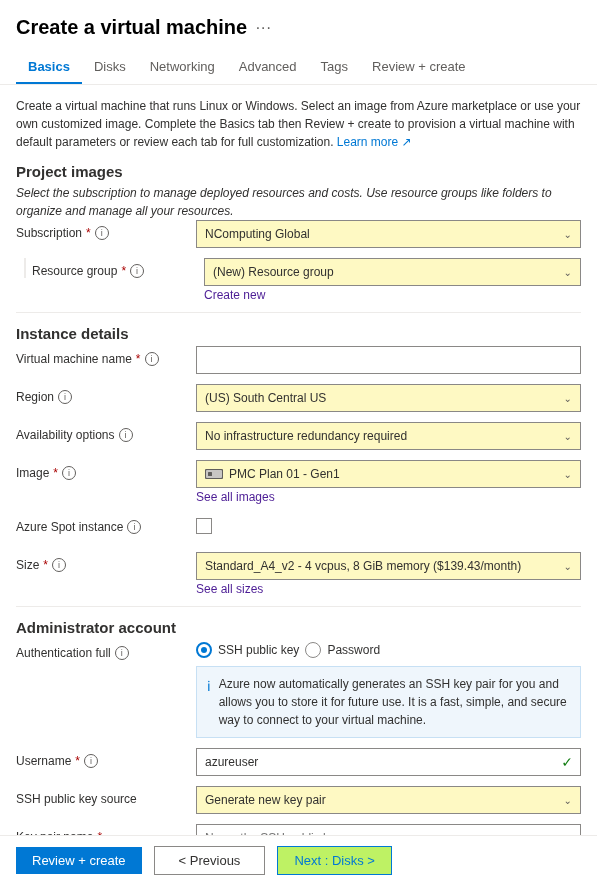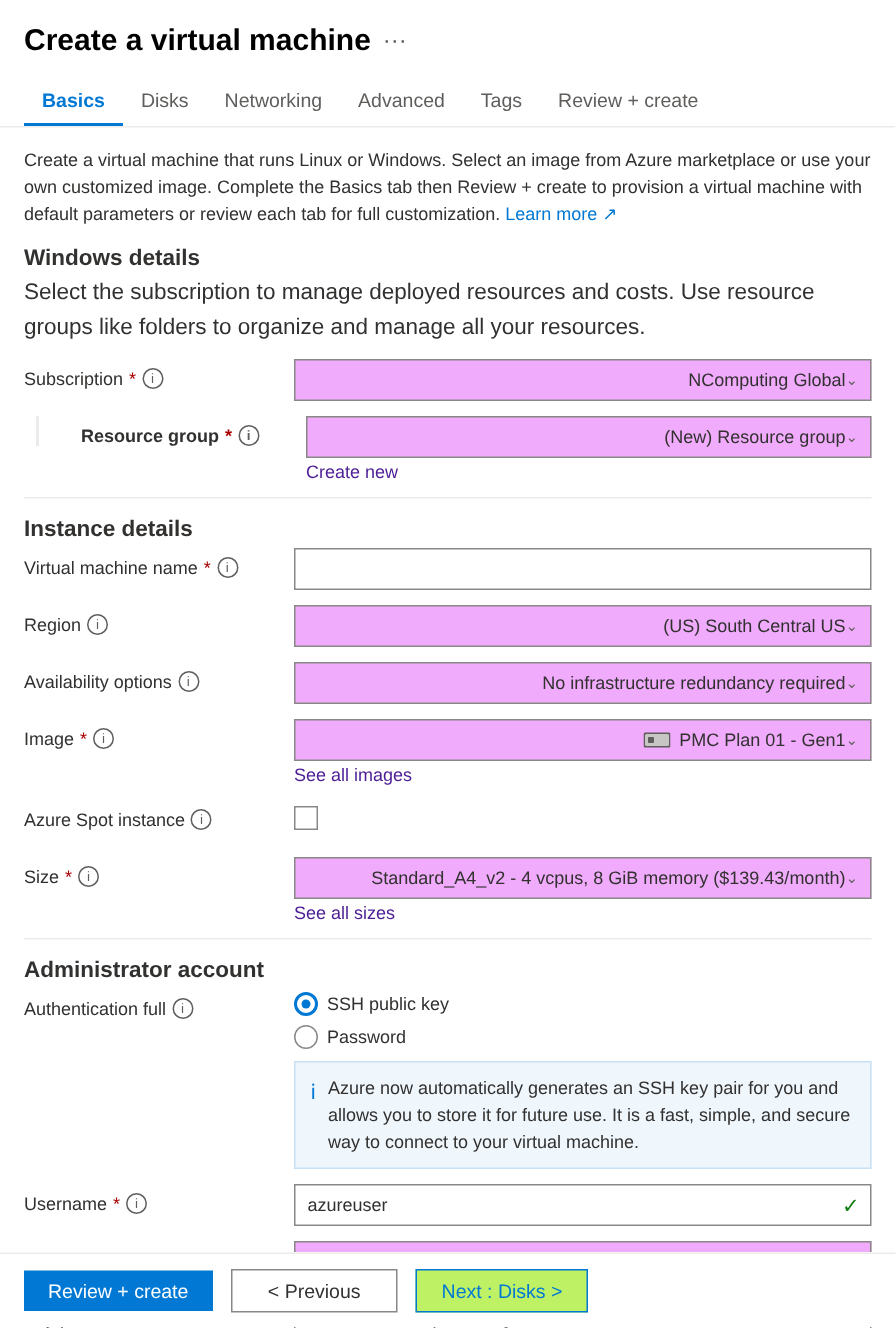--- a/index.html
+++ b/index.html
@@ -61,24 +61,25 @@
       color: #0078d4;
       text-decoration: none;
     }
     .section-title {
       font-size: 15px;
       font-weight: 600;
       color: #323130;
       margin: 12px 0 4px 0;
     }
     .section-desc {
-      font-size: 15px;
+      font-size: 12px;
       color: #323130;
       line-height: 1.5;
-      margin-bottom: 10px;
+      margin-bottom: 0;
+      font-style: italic;
     }
     .form-row {
       display: flex;
       align-items: flex-start;
       margin-bottom: 10px;
       min-height: 28px;
     }
     .form-label {
       width: 180px;
       min-width: 180px;
@@ -111,25 +112,25 @@
     }
     .form-control {
       flex: 1;
       display: flex;
       flex-direction: column;
       gap: 2px;
     }
     .dropdown {
       display: flex;
       align-items: center;
-      justify-content: flex-end;
+      justify-content: space-between;
       border: 1px solid #8a8886;
       padding: 4px 8px;
       height: 28px;
-      background: #f0abfc;
+      background: #fef9c3;
       cursor: pointer;
       font-size: 12px;
       color: #323130;
     }
     .dropdown-arrow {
       color: #605e5c;
       font-size: 10px;
     }
     .text-input {
       border: 1px solid #8a8886;
@@ -173,21 +174,21 @@
     .checkbox {
       width: 16px;
       height: 16px;
       border: 1px solid #8a8886;
       background: #fff;
       cursor: pointer;
       flex-shrink: 0;
     }
     .radio-group {
       display: flex;
-      flex-direction: column;
+      flex-direction: row;
       gap: 6px;
       padding-top: 2px;
     }
     .radio-option {
       display: flex;
       align-items: center;
       gap: 6px;
       font-size: 12px;
       cursor: pointer;
     }
@@ -272,23 +273,22 @@
       cursor: pointer;
       font-family: inherit;
     }
     .scroll-area {
       height: 800px;
       overflow-y: auto;
       padding-bottom: 60px;
     }
     .left-border {
       border-left: 2px solid #edebe9;
-      padding-left: 28px;
+      padding-left: 6px;
       margin-left: 8px;
-      font-weight: bold;
     }
     .resource-group-row {
       margin-left: 0;
     }
   </style>
 </head>
 <body>
 
 <div class="page-header">
   <h1 class="page-title">Create a virtual machine</h1>
@@ -305,21 +305,21 @@
 </div>
 
 <div class="scroll-area">
   <div class="content">
 
     <p class="description">
       Create a virtual machine that runs Linux or Windows. Select an image from Azure marketplace or use your own customized image. Complete the Basics tab then Review + create to provision a virtual machine with default parameters or review each tab for full customization.
       <a class="learn-more" href="#">Learn more ↗</a>
     </p>
 
-    <div class="section-title">Windows details</div>
+    <div class="section-title">Project images</div>
     <p class="section-desc">Select the subscription to manage deployed resources and costs. Use resource groups like folders to organize and manage all your resources.</p>
 
     <div class="form-row">
       <div class="form-label">
         <span>Subscription</span>
         <span class="required">*</span>
         <span class="info-icon">i</span>
       </div>
       <div class="form-control">
         <div class="dropdown">

